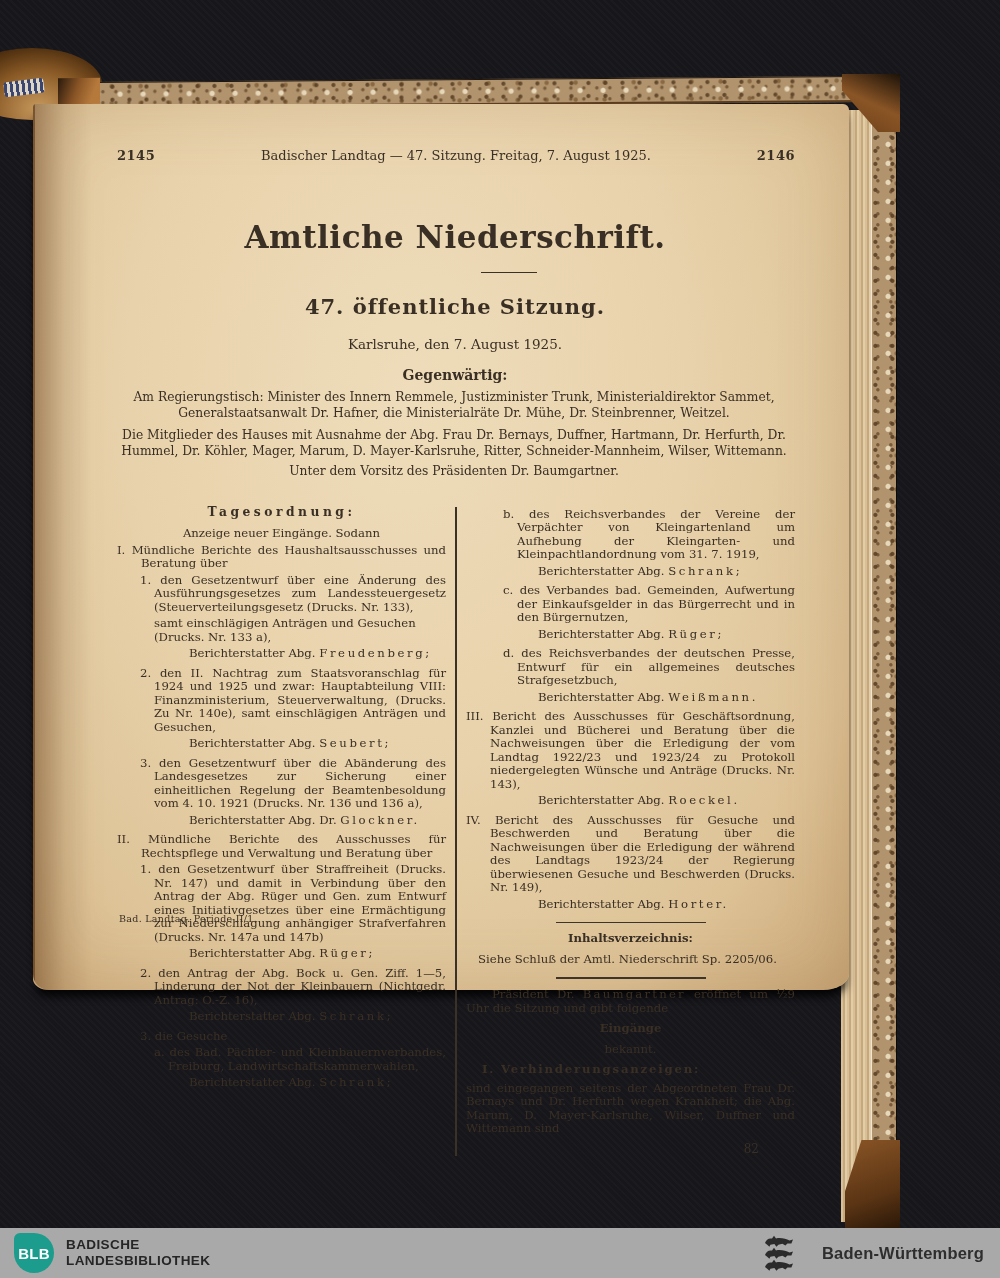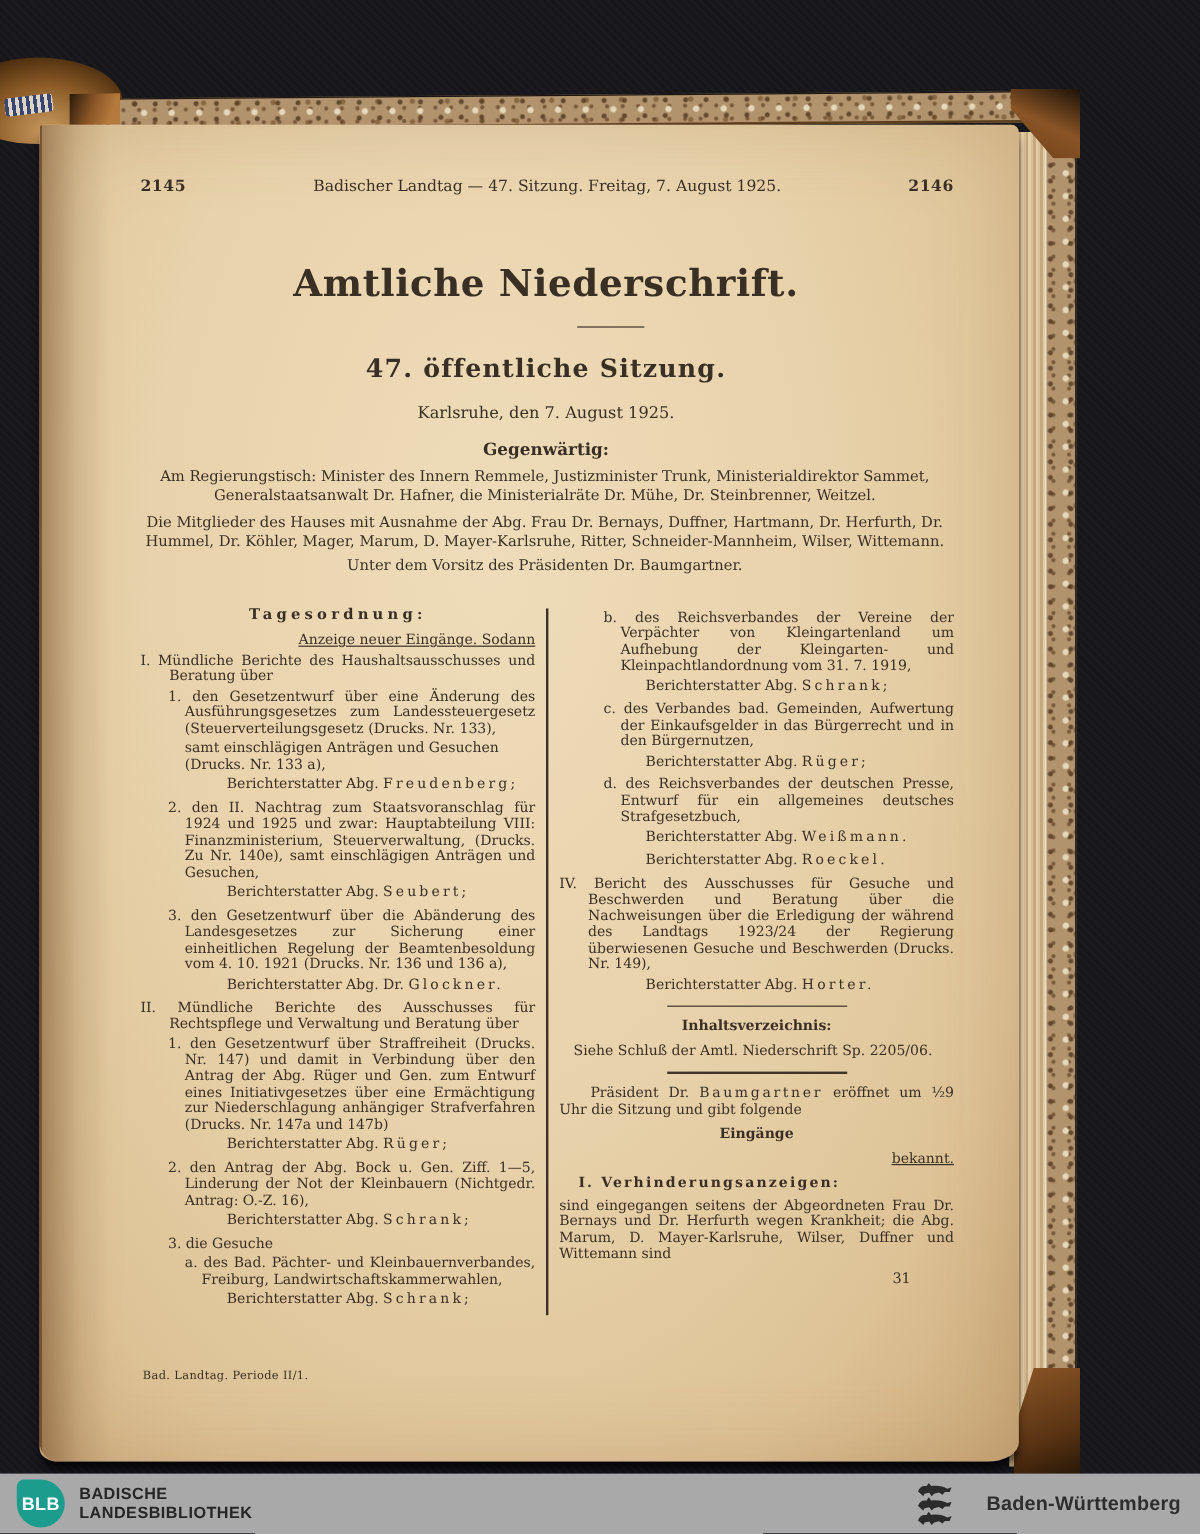--- a/index.html
+++ b/index.html
@@ -36,21 +36,21 @@
     clip-path:polygon(0 0,100% 0,100% 100%,62% 100%,0 28%);}
   .corner-br{position:absolute;left:845px;top:1140px;width:55px;height:93px;z-index:3;
     background:linear-gradient(160deg,#8a5526 0%,#5a3414 60%,#241406 100%);
     clip-path:polygon(30% 0,100% 0,100% 100%,0 100%,0 55%);}
   .right-cover{position:absolute;left:869px;top:95px;width:24px;height:1138px;z-index:2;
     border-left:3px solid #eee6d6;border-right:1px solid #0c0a08;}
   .page-stack{position:absolute;left:841px;top:110px;width:30px;height:1112px;z-index:2;
     background:repeating-linear-gradient(90deg,#d8bf98 0 2px,#c6a87d 2px 4px,#e3cda7 4px 6px);
     border-radius:0 4px 10px 0;}
   
-  .page{position:absolute;left:33px;top:104px;width:816px;height:1114px;z-index:5;
+  .page{position:absolute;left:33px;top:104px;width:816px;height:886px;z-index:5;
     background:radial-gradient(ellipse at 46% 32%, #eedcba 0%, #e8d2ab 45%, #ddc296 78%, #c9a778 100%);
     border-radius:3px 6px 26px 16px / 3px 6px 16px 11px;
     box-shadow:0 9px 9px -3px rgba(0,0,0,.85), inset 0 0 70px rgba(140,95,50,.22);
     color:#3a2f24;}
   .page::before{content:"";position:absolute;left:0;top:0;bottom:0;width:58px;pointer-events:none;
     background:
       linear-gradient(90deg, rgba(84,48,16,.55) 0 2px, transparent 2px),
       linear-gradient(90deg, rgba(100,60,25,.45) 0%, rgba(100,60,25,.12) 55%, transparent 100%);
     border-radius:3px 0 0 16px;}
   .page-header{display:flex;align-items:baseline;padding:44px 54px 0 84px;font-size:13px;}
@@ -64,21 +64,21 @@
   .att-head{margin-top:15px;text-align:center;font-size:14px;font-weight:bold;padding-left:28px;}
   .att{margin:7px 40px 0 66px;text-align:center;font-size:12.3px;line-height:15.6px;}
   .att-c{margin-top:5px;}
   
   .columns{display:flex;align-items:stretch;margin-top:25px;padding:0 54px 0 84px;
     font-size:11.7px;line-height:13.5px;}
   .col{flex:1;min-width:0;}
   .divider{width:2px;background:#3c3126;margin:2px 9px 0 9px;}
   .col-head{text-align:center;font-weight:bold;letter-spacing:3.5px;font-size:12.3px;margin-bottom:9px;}
   .blk{margin:3px 0;}
-  .plain{text-align:right;text-decoration:underline;}
+  .plain{text-align:center;}
   .rom{padding-left:24px;text-indent:-24px;text-align:justify;}
   .l1{padding-left:37px;text-indent:-14px;text-align:justify;}
   .cont{padding-left:37px;text-align:left;}
   .l2{padding-left:51px;text-indent:-14px;text-align:justify;}
   .rep{padding-left:72px;margin:3px 0 6px;}
   .rep-name{letter-spacing:2.6px;}
   .rule{width:150px;border-top:1.5px solid #3e342a;margin:11px auto 9px;}
   .rule2{width:150px;border-top:2.5px solid #3e342a;margin:11px auto 9px;}
   .cb{text-align:center;font-weight:bold;margin:7px 0;}
   .cl{padding-left:12px;}
@@ -158,34 +158,35 @@
       </div>
       <div class="divider"></div>
       <div class="col">
         <div>
             <div class="blk l2">b. des Reichsverbandes der Vereine der Verpächter von Kleingartenland um Aufhebung der Kleingarten- und Kleinpachtlandordnung vom 31. 7. 1919,</div>
             <div class="blk rep"><span>Berichterstatter Abg.</span> <span class="rep-name">Schrank;</span></div>
             <div class="blk l2">c. des Verbandes bad. Gemeinden, Aufwertung der Einkaufsgelder in das Bürgerrecht und in den Bürgernutzen,</div>
             <div class="blk rep"><span>Berichterstatter Abg.</span> <span class="rep-name">Rüger;</span></div>
             <div class="blk l2">d. des Reichsverbandes der deutschen Presse, Entwurf für ein allgemeines deutsches Strafgesetzbuch,</div>
             <div class="blk rep"><span>Berichterstatter Abg.</span> <span class="rep-name">Weißmann.</span></div>
+            <div class="blk rom">III. Bericht des Ausschusses für Geschäftsordnung, Kanzlei und Bücherei und Beratung über die Nachweisungen über die Erledigung der vom Landtag 1922/23 und 1923/24 zu Protokoll niedergelegten Wünsche und Anträge (Drucks. Nr. 143),</div>
             <div class="blk rep"><span>Berichterstatter Abg.</span> <span class="rep-name">Roeckel.</span></div>
             <div class="blk rom">IV. Bericht des Ausschusses für Gesuche und Beschwerden und Beratung über die Nachweisungen über die Erledigung der während des Landtags 1923/24 der Regierung überwiesenen Gesuche und Beschwerden (Drucks. Nr. 149),</div>
             <div class="blk rep"><span>Berichterstatter Abg.</span> <span class="rep-name">Horter.</span></div>
             <div class="blk rule"></div>
             <div class="blk cb">Inhaltsverzeichnis:</div>
             <div class="blk cl">Siehe Schluß der Amtl. Niederschrift Sp. 2205/06.</div>
             <div class="blk rule2"></div>
             <div class="blk pres"><span>Präsident Dr.</span> <span class="rep-name">Baumgartner</span> <span>eröffnet um ½9 Uhr die Sitzung und gibt folgende</span></div>
             <div class="blk cb">Eingänge</div>
             <div class="blk plain">bekannt.</div>
             <div class="blk sb">I. Verhinderungsanzeigen:</div>
             <div class="blk just">sind eingegangen seitens der Abgeordneten Frau Dr. Bernays und Dr. Herfurth wegen Krankheit; die Abg. Marum, D. Mayer-Karlsruhe, Wilser, Duffner und Wittemann sind</div>
           </div>
-        <div class="pageno">31</div>
+        <div class="pageno">82</div>
       </div>
     </div>
 
     <div class="series-note">Bad. Landtag.  Periode II/1.</div>
   </div>
 
   <div class="bottom-bar">
     <div class="blb-logo">
       <span>BLB</span>
     </div>

